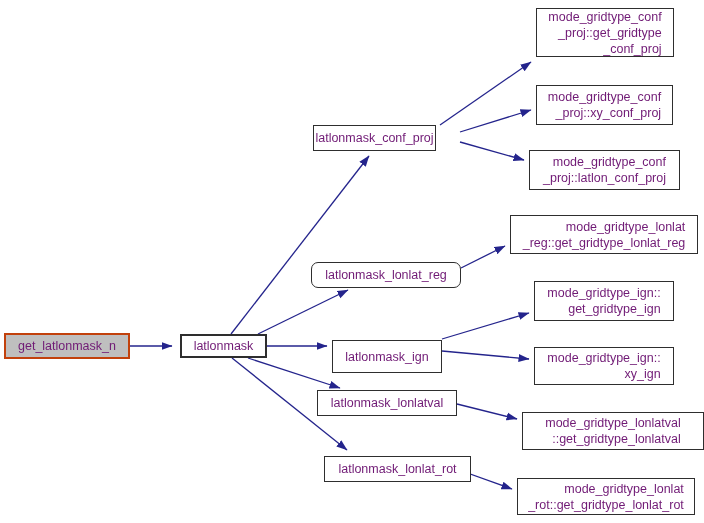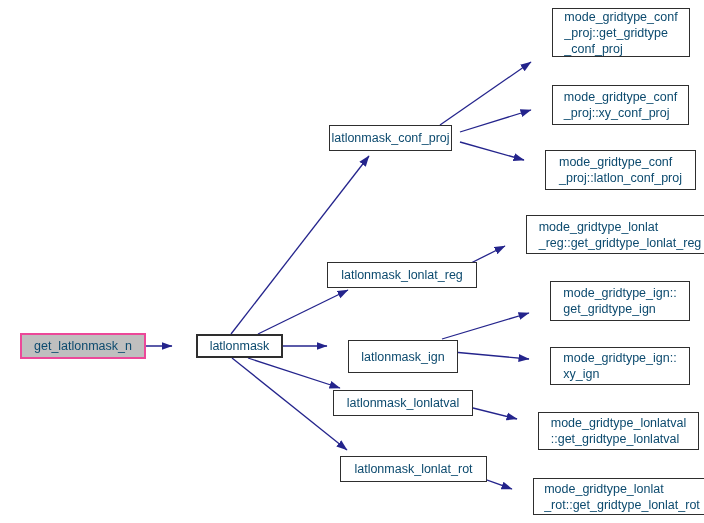--- a/index.html
+++ b/index.html
@@ -10,44 +10,43 @@
     font-family:"Liberation Sans", sans-serif;
     overflow:hidden;
   }
   #edge-layer{position:absolute;left:0;top:0;width:704px;height:523px;}
   .node{
     position:absolute;
     box-sizing:border-box;
     background:#ffffff;
     border:1.5px solid #2e2e2e;
     display:flex;align-items:center;justify-content:center;
-    text-align:left;
-    color:#0c4a6e;
+    text-align:right;
+    color:#701a75;
     font-size:12.5px;
     line-height:16px;
-    margin-left:16px;
   }
   .node-label{white-space:pre;display:block;}
-  .node.highlight{background:#bfbfbf;border:2px solid #ec4899;}
+  .node.highlight{background:#bfbfbf;border:2px solid #c2410c;}
   .node.hub{border-width:2px;}
   
   .n1 {left:4px;   top:333px; width:126px; height:26px;}
   .n2 {left:180px; top:334px; width:87px;  height:24px;}
   .n3 {left:313px; top:125px; width:123px; height:26px;}
-  .n4 {left:311px; top:262px; width:150px; height:26px;}
+  .n4 {left:311px; top:262px; width:150px; height:26px;border-radius:7px;}
   .n5 {left:332px; top:340px; width:110px; height:33px;}
   .n6 {left:317px; top:390px; width:140px; height:26px;}
   .n7 {left:324px; top:456px; width:147px; height:26px;}
   .n8 {left:536px; top:8px;   width:138px; height:49px;}
   .n9 {left:536px; top:85px;  width:137px; height:40px;}
   .n10{left:529px; top:150px; width:151px; height:40px;}
   .n11{left:510px; top:215px; width:188px; height:39px;}
   .n12{left:534px; top:281px; width:140px; height:40px;}
   .n13{left:534px; top:347px; width:140px; height:38px;}
-  .n14{left:522px; top:412px; width:161px; height:38px;}
+  .n14{left:522px; top:412px; width:182px; height:38px;}
   .n15{left:517px; top:478px; width:178px; height:37px;}
 </style>
 </head>
 <body>
 
 <div id="canvas">
 
   <svg id="edge-layer" viewBox="0 0 704 523" xmlns="http://www.w3.org/2000/svg">
     <defs>
       <marker id="arrow" markerUnits="userSpaceOnUse" markerWidth="12" markerHeight="10" refX="10.5" refY="5" orient="auto">

